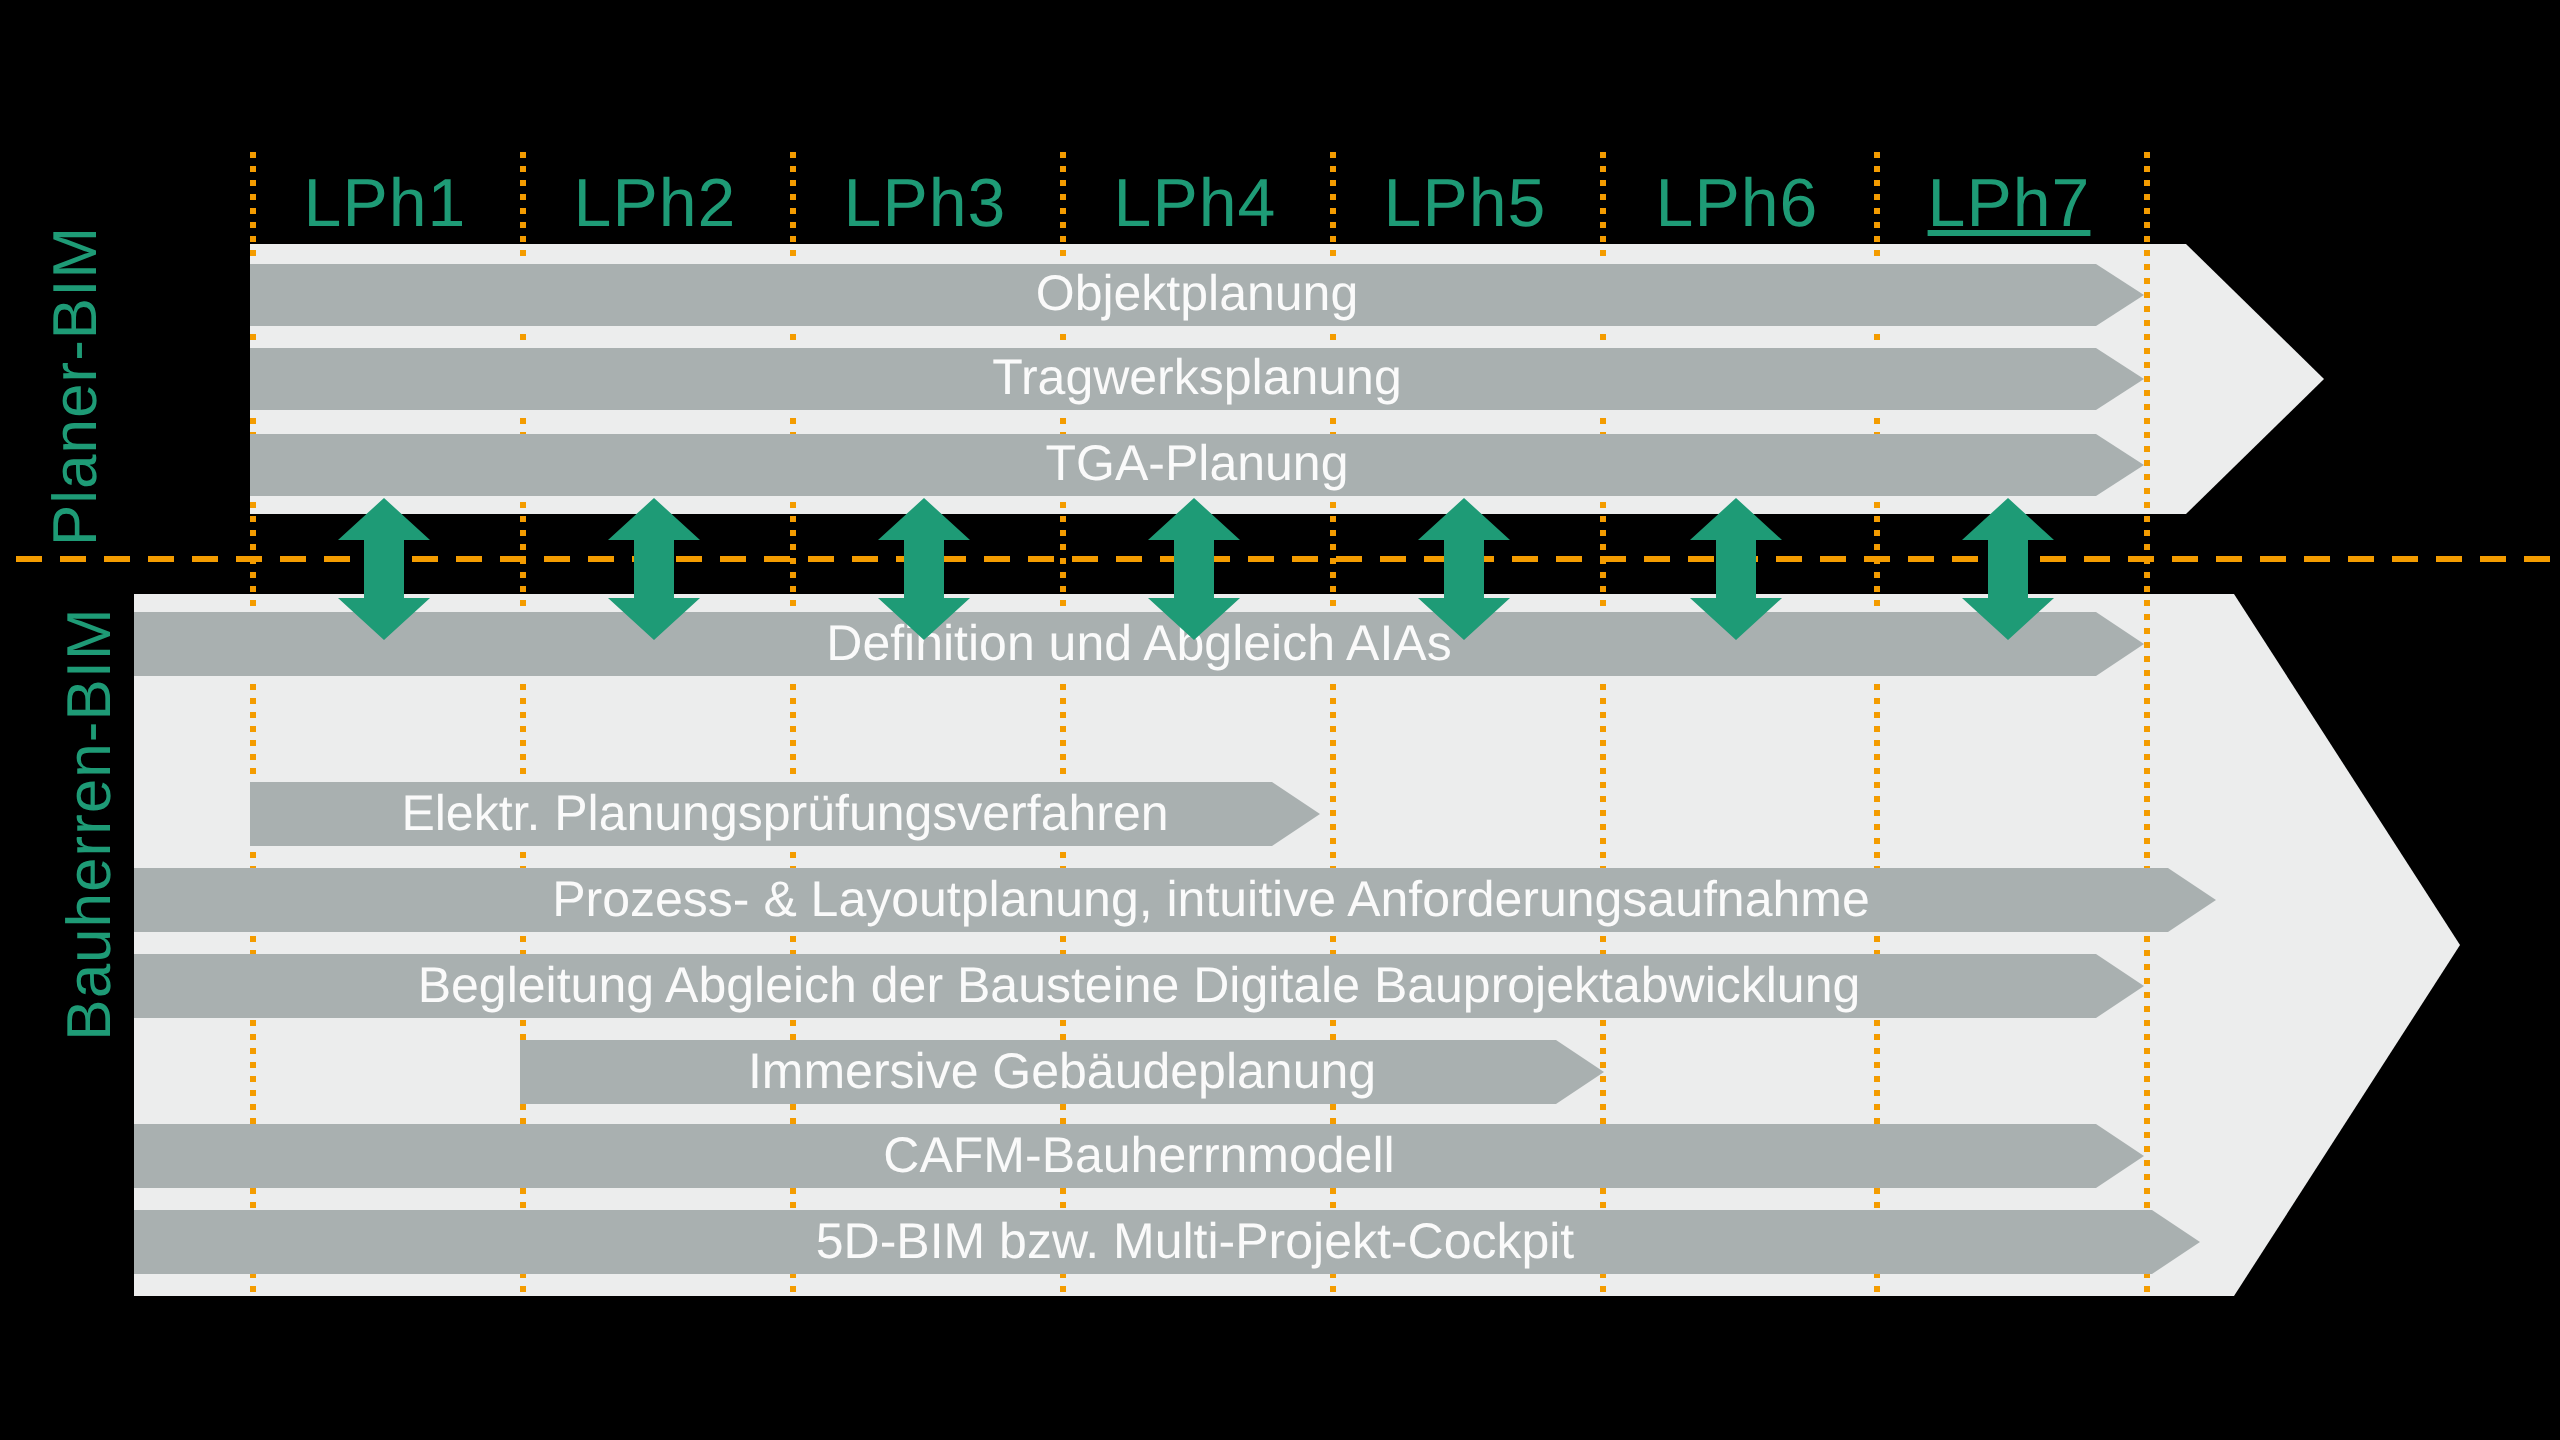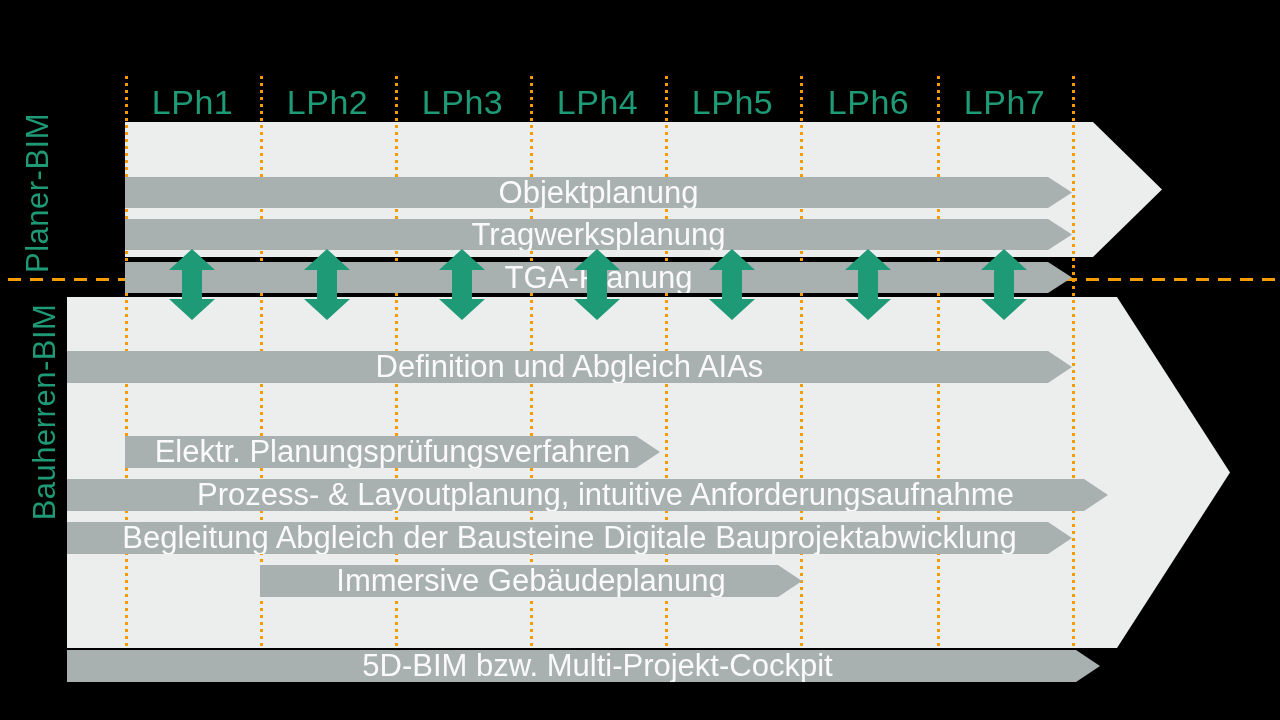--- a/index.html
+++ b/index.html
@@ -15,23 +15,22 @@
   .vline{
     position:absolute;top:76px;height:574px;width:3px;z-index:2;
     background:repeating-linear-gradient(to bottom,var(--orange) 0px,var(--orange) 3px,transparent 3px,transparent 7px);
   }
   .chev{
     position:absolute;background:var(--background-chevron-gray);z-index:1;
     clip-path:polygon(0 0,calc(100% - var(--tip)) 0,100% 50%,calc(100% - var(--tip)) 100%,0 100%);
   }
   .bar{
     position:absolute;background:var(--bar-gray);color:var(--bar-text);z-index:3;
-    font-size:31px;text-align:center;white-space:nowrap;
+    font-size:25px;text-align:center;white-space:nowrap;
     clip-path:polygon(0 0,calc(100% - 24px) 0,100% 50%,calc(100% - 24px) 100%,0 100%);
-    margin-top:45px;
   }
   .bar-p{height:31px;line-height:31px;}
   .bar-b{height:32px;line-height:32px;}
   .hdash{
     position:absolute;left:8px;top:278px;width:1272px;height:3px;z-index:2;
     background:repeating-linear-gradient(to right,var(--orange) 0px,var(--orange) 13px,transparent 13px,transparent 22px);
   }
   .arrow{position:absolute;top:249px;width:46px;height:71px;z-index:5;color:var(--green);}
   .side-label{
     position:absolute;color:var(--green);font-size:31px;white-space:nowrap;
@@ -42,21 +41,21 @@
 <body>
 
 <div id="stage" style="--green: #1E9B76; --orange: #F49C00; --bar-gray: #A9B0B0; --background-chevron-gray: #ECEDED; --bar-text: #FAFAFA;">
 
   <div class="phase-label" style="left:125px;width:135px;">LPh1</div>
   <div class="phase-label" style="left:260px;width:135px;">LPh2</div>
   <div class="phase-label" style="left:395px;width:135px;">LPh3</div>
   <div class="phase-label" style="left:530px;width:135px;">LPh4</div>
   <div class="phase-label" style="left:665px;width:135px;">LPh5</div>
   <div class="phase-label" style="left:800px;width:137px;">LPh6</div>
-  <div class="phase-label" style="left:937px;width:135px;">LPh7</div>
+  <div class="phase-label" style="left:937px;width:135px;text-decoration:underline;">LPh7</div>
 
   <div class="vline" style="left:125px;"></div>
   <div class="vline" style="left:260px;"></div>
   <div class="vline" style="left:395px;"></div>
   <div class="vline" style="left:530px;"></div>
   <div class="vline" style="left:665px;"></div>
   <div class="vline" style="left:800px;"></div>
   <div class="vline" style="left:937px;"></div>
   <div class="vline" style="left:1072px;"></div>
 
@@ -93,15 +92,16 @@
         <polygon fill="currentColor" points="23,0 46,21 33,21 33,50 46,50 23,71 0,50 13,50 13,21 0,21"></polygon>
       </svg></div>
 
   <div class="chev" style="left:67px;top:297px;width:1163px;height:351px;--tip:113px;"></div>
 
   <div class="bar bar-b" style="left:67px;top:306px;width:1005px;">Definition und Abgleich AIAs</div>
   <div class="bar bar-b" style="left:125px;top:391px;width:535px;">Elektr. Planungsprüfungsverfahren</div>
   <div class="bar bar-b" style="left:67px;top:434px;width:1005px;padding-left:36px;">Prozess- &amp; Layoutplanung, intuitive Anforderungsaufnahme</div>
   <div class="bar bar-b" style="left:67px;top:477px;width:1005px;">Begleitung Abgleich der Bausteine Digitale Bauprojektabwicklung</div>
   <div class="bar bar-b" style="left:260px;top:520px;width:542px;">Immersive Gebäudeplanung</div>
+  <div class="bar bar-b" style="left:67px;top:562px;width:1005px;">CAFM-Bauherrnmodell</div>
   <div class="bar bar-b" style="left:67px;top:605px;width:1005px;padding-left:28px;">5D-BIM bzw. Multi-Projekt-Cockpit</div>
 
 </div>
 
 </body></html>

